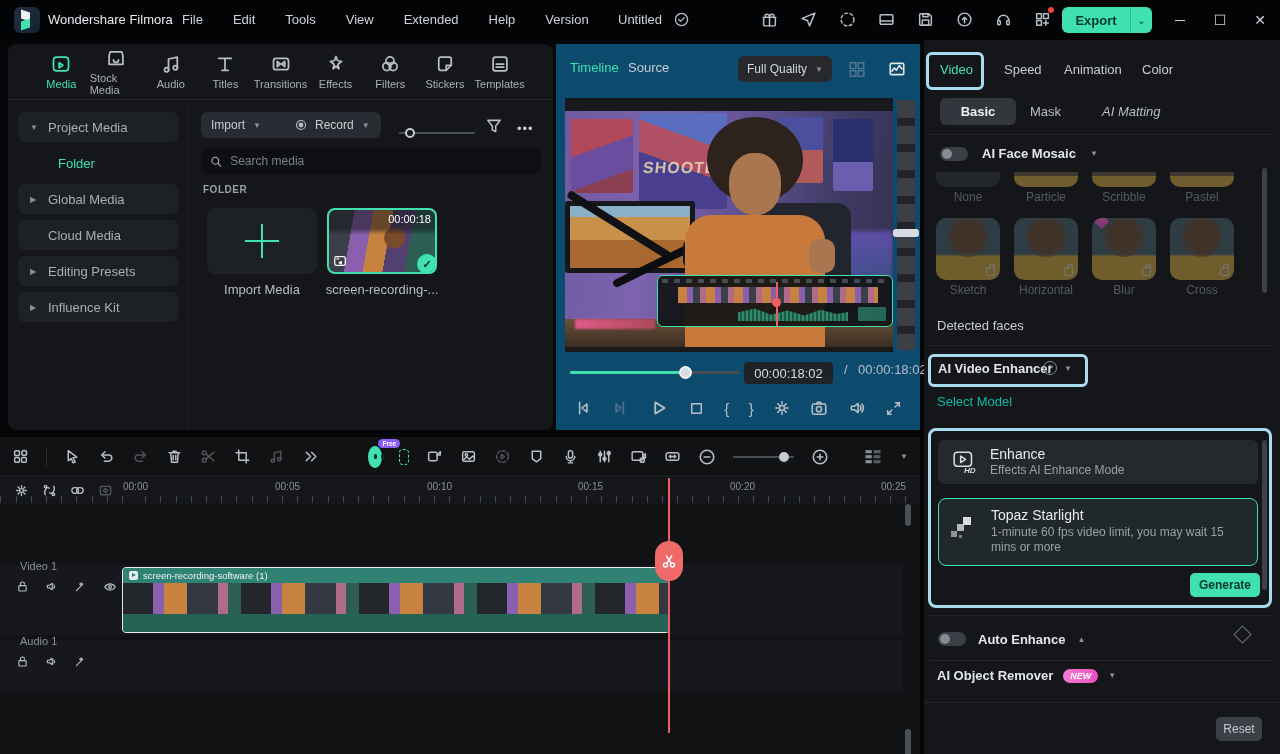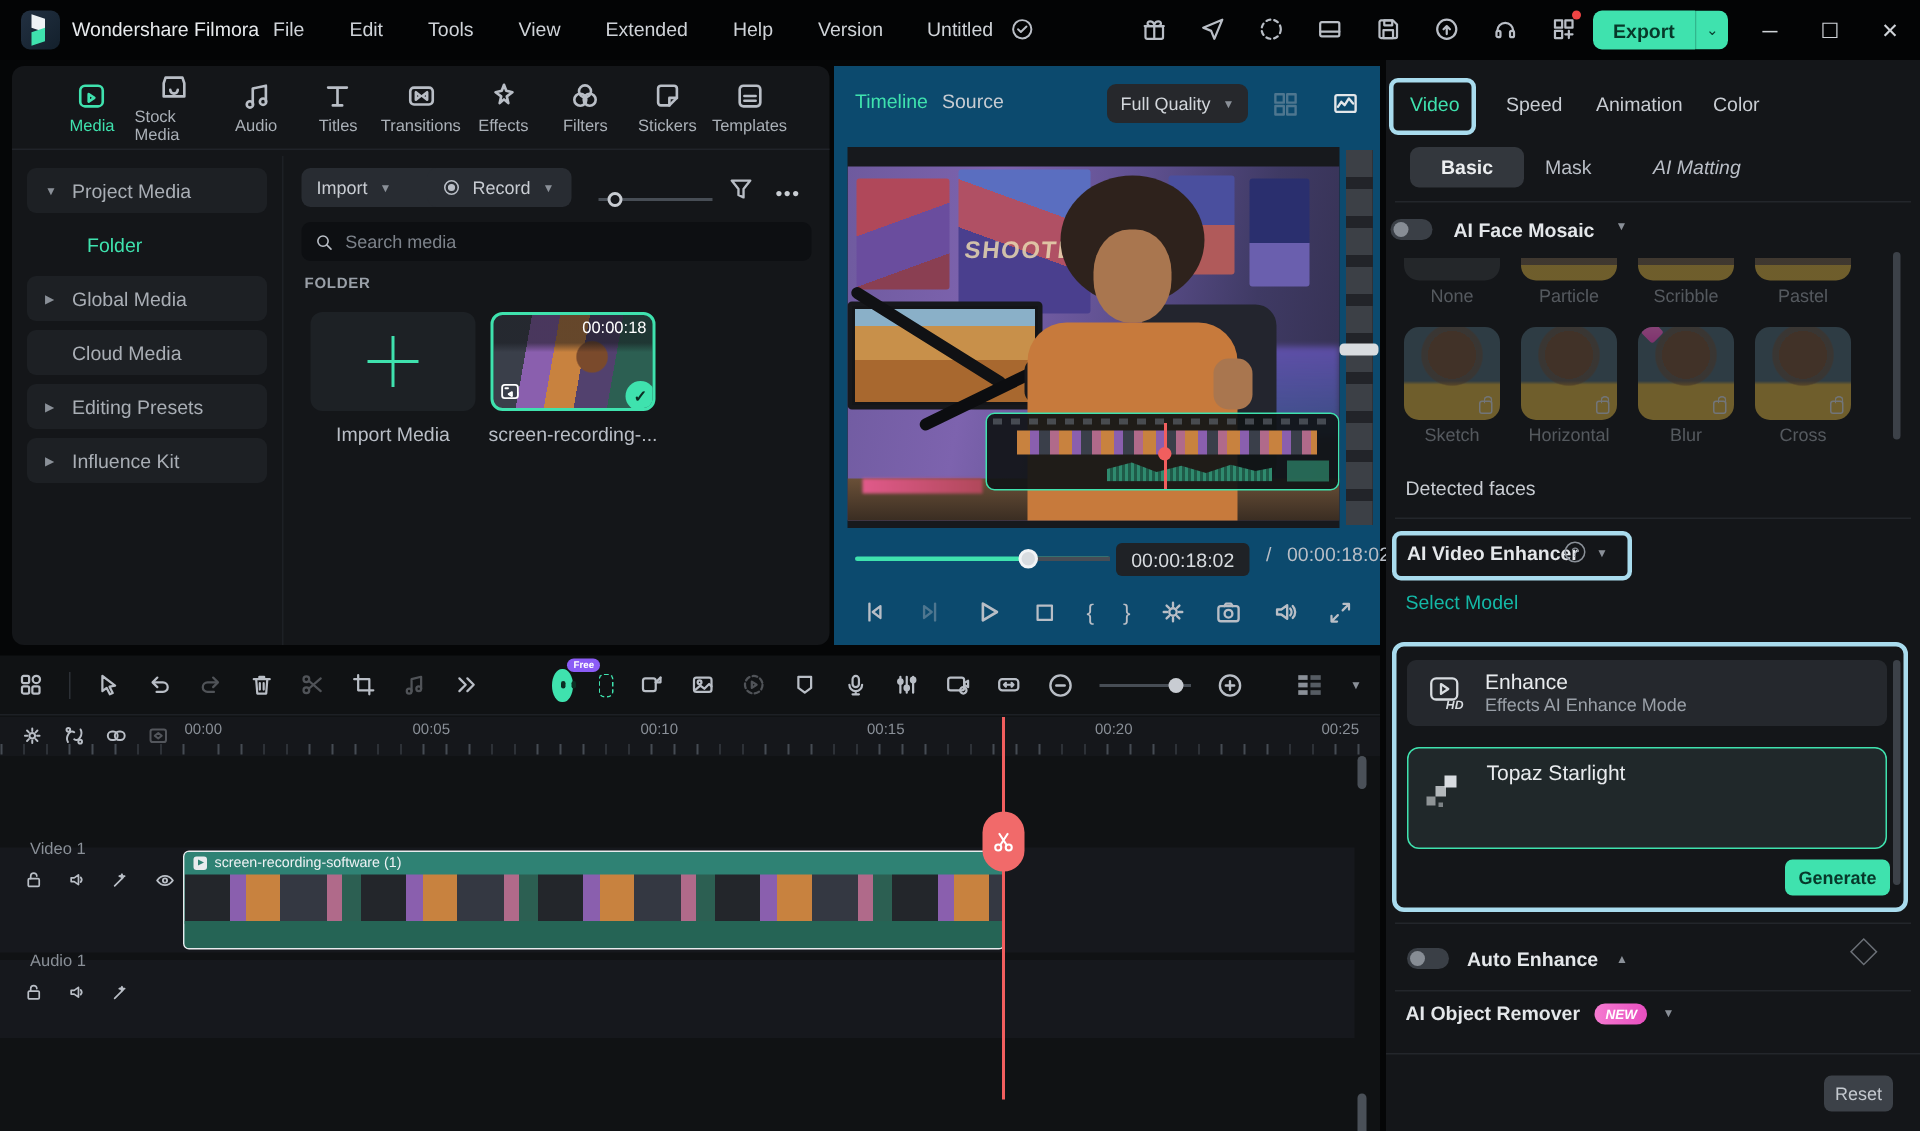--- a/index.html
+++ b/index.html
@@ -587,21 +587,21 @@
       <span class="rp-tab" style="left:140px;">Animation</span>
       <span class="rp-tab" style="left:218px;">Color</span>
     </div>
     <div class="subtabs">
       <div class="pill">Basic</div>
       <span class="subtab" style="left:106px;">Mask</span>
       <span class="subtab" style="left:178px;font-style:italic;">AI Matting</span>
     </div>
     <div class="divider" style="top:94px; left:6px;"></div>
 
-    <div class="abs" style="left:3px; top:106px; display:flex; align-items:flex-start; gap:14px;">
+    <div class="abs" style="left:16px; top:106px; display:flex; align-items:center; gap:14px;">
       <span class="toggle">
           <span class="dot"></span>
         </span>
       <span class="row-label">AI Face Mosaic</span>
       <span class="caret-d">▼</span>
     </div>
 
     <div class="mosaic-col" style="left:12px; top:132px;">
       <div class="mthumb none-cut"></div>
         <div class="mlabel">None</div>
@@ -667,20 +667,21 @@
       <div class="card-sub" style="top:23px;">Effects AI Enhance Mode</div>
     </div>
     <div class="card card-topaz">
       <div class="pix-icon">
         <i style="left:12px; top:0; width:8px; height:8px;"></i>
         <i style="left:6px; top:7px; width:7px; height:7px; opacity:.8;"></i>
         <i style="left:0; top:14px; width:6px; height:6px; opacity:.6;"></i>
         <i style="left:8px; top:18px; width:3px; height:3px; opacity:.5;"></i>
       </div>
       <div class="card-title" style="top:8px;">Topaz Starlight</div>
+      <div class="card-sub" style="top:26px;">1-minute 60 fps video limit, you may wait 15 mins or more</div>
     </div>
     <div class="generate-btn">Generate</div>
 
     <div class="scrollthumb" style="top:400px; height:150px;"></div>
     <div class="divider" style="top:575px; left:6px;"></div>
 
     <div class="auto-row">
       <span class="toggle">
           <span class="dot"></span>
         </span>

